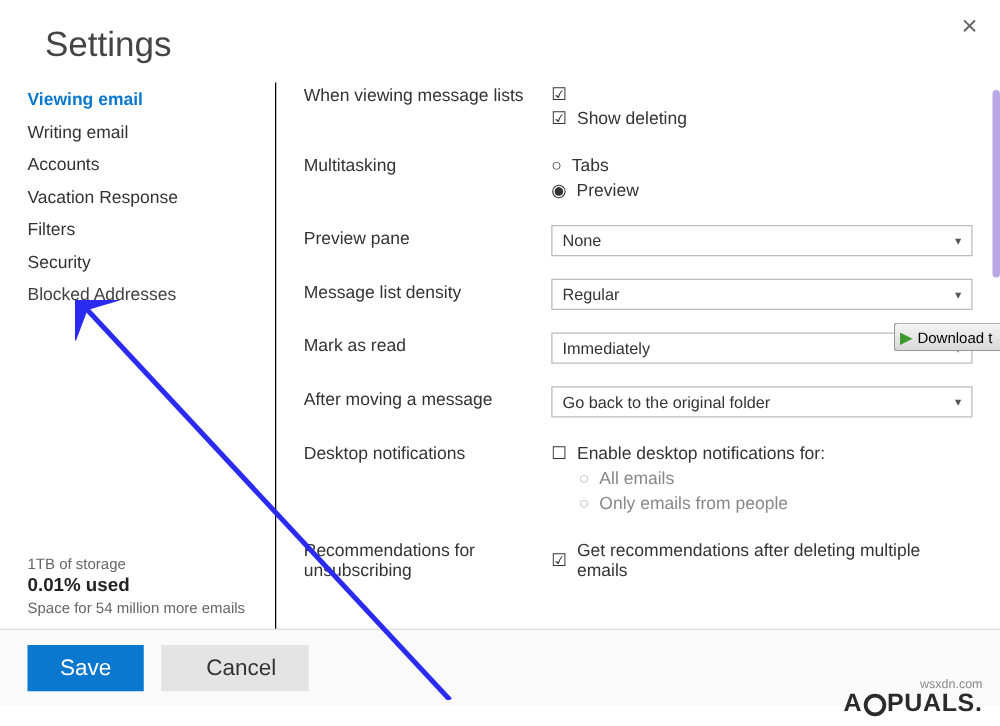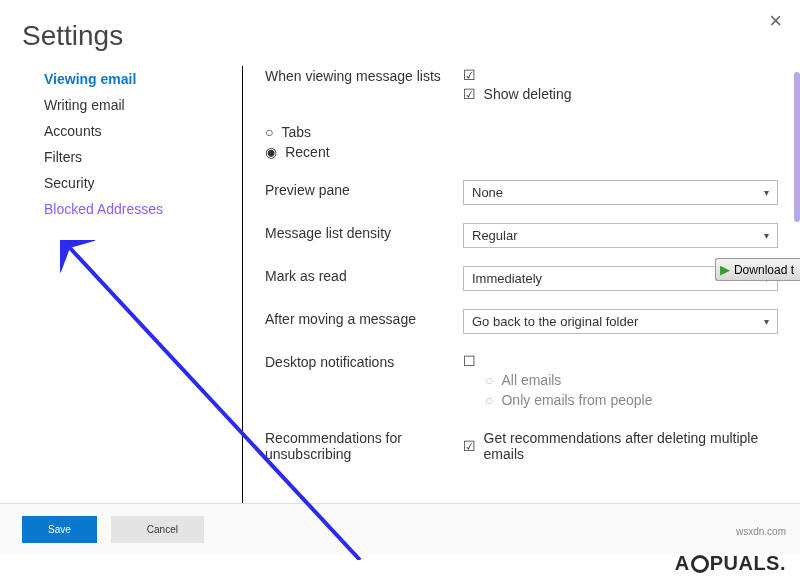--- a/index.html
+++ b/index.html
@@ -1,94 +1,101 @@
 <!DOCTYPE html>
 <html><head>
   <meta charset="utf-8">
   <style>
     * { margin: 0; padding: 0; box-sizing: border-box; font-family: "Segoe UI", Arial, sans-serif; }
     body { background: #fff; width: 800px; height: 581px; overflow: hidden; position: relative; }
     .dialog { position: relative; width: 800px; height: 581px; background: #fff; }
     .close-btn { position: absolute; top: 8px; right: 18px; font-size: 22px; color: #666; cursor: pointer; }
-    .title { font-size: 28px; font-weight: 300; color: #444; padding: 20px 0 14px 22px; }
+    .title { font-size: 28px; font-weight: 300; color: #444; padding: 20px 0 14px 36px; }
     .body { display: flex; height: 437px; }
-    .sidebar { width: 220px; padding: 0 0 0 22px; display: flex; flex-direction: column; margin-left: 22px; }
+    .sidebar { width: 220px; padding: 0 0 0 22px; display: flex; flex-direction: column; }
     .nav { flex: 1; }
     .nav-item { font-size: 14px; color: #333; padding: 5px 0; cursor: pointer; }
     .nav-item.active { color: #0b78d0; font-weight: 600; }
-    .nav-item.linklike { color: #8b5cf6; }
+    .nav-item.linklike { color: #404040; }
     .storage { font-size: 12px; color: #666; padding-bottom: 10px; }
     .storage .used { font-size: 15px; font-weight: 700; color: #222; margin: 2px 0; }
     .content { flex: 1; border-left: 1px solid #000000; padding: 0 22px 0 22px; overflow-y: auto; }
     .row { display: flex; align-items: flex-start; margin-bottom: 18px; }
     .row .label { width: 198px; font-size: 14px; color: #333; padding-top: 2px; }
     .row .control { flex: 1; font-size: 14px; color: #333; }
     .chk-line, .radio-line { display: flex; align-items: center; gap: 8px; padding: 2px 0; }
     .chk-line.sub { margin-left: 22px; color: #888; }
     .chk-line.sub .radio-glyph { color: #bbb; }
     .chk-glyph, .radio-glyph { font-size: 14px; line-height: 1; }
     .underline { text-decoration: underline; }
     .select { width: 100%; max-width: 345px; border: 1px solid #bbb; padding: 4px 8px; font-size: 13px; color: #333; background: #fff; display: flex; justify-content: space-between; align-items: center; cursor: pointer; }
     .select .caret { font-size: 10px; color: #555; }
     .footer { border-top: 1px solid #ddd; padding: 12px 22px; display: flex; gap: 14px; background: #fafafa; }
-    .btn { padding: 8px 26px; font-size: 10px; border: none; cursor: pointer; }
+    .btn { padding: 8px 26px; font-size: 18px; border: none; cursor: pointer; }
     .btn.primary { background: #0b78d0; color: #fff; }
     .btn.secondary { background: #e4e4e4; color: #333; padding-left: 36px; }
     .scrollbar-ind { position: absolute; right: 0; top: 72px; width: 6px; height: 150px; background: #b9a8e6; border-radius: 3px; }
     .arrow-annot { position: absolute; left: 60px; top: 240px; pointer-events: none; }
     .download-badge { position: absolute; right: 0; top: 258px; background: linear-gradient(#f4f4f4,#d9d9d9); border: 1px solid #999; border-right: none; padding: 3px 6px 3px 4px; font-size: 12px; display: flex; align-items: center; gap: 4px; border-radius: 3px 0 0 3px; }
     .download-badge .play { color: #3a9a2e; font-size: 13px; }
-    .watermark1 { position: absolute; right: 14px; bottom: 44px; font-size: 10px; color: #888; }
+    .watermark1 { position: absolute; right: 14px; bottom: 28px; font-size: 10px; color: #888; }
     .watermark2 { position: absolute; right: 14px; bottom: 6px; font-size: 20px; font-weight: 700; color: #2b2b2b; letter-spacing: 0.5px; display: flex; align-items: center; gap: 1px; }
     .watermark2 .gear { display:inline-block; width:18px; height:18px; border:3px solid #2b2b2b; border-radius:50%; position:relative; }
   </style>
 </head>
 <body>
 
 <div class="dialog">
   <span class="close-btn">×</span>
   <h1 class="title">Settings</h1>
 
   <div class="body">
 
     <div class="sidebar">
       <div class="nav">
         <div class="nav-item active">Viewing email</div>
         <div class="nav-item">Writing email</div>
         <div class="nav-item">Accounts</div>
+        <div class="nav-item">Vacation Response</div>
         <div class="nav-item">Filters</div>
         <div class="nav-item">Security</div>
         <div class="nav-item linklike">Blocked Addresses</div>
+      </div>
+      <div class="storage">
+        <div>1TB of storage</div>
+        <div class="used">0.01% used</div>
+        <div>Space for 54 million more emails</div>
       </div>
     </div>
 
     <div class="content">
 
       <div class="row">
         <div class="label">When viewing message lists</div>
         <div class="control">
           <div class="chk-line">
             <span class="chk-glyph">☑</span>
           </div>
           <div class="chk-line">
             <span class="chk-glyph">☑</span>
             <span>Show deleting</span>
           </div>
         </div>
       </div>
 
       <div class="row">
+        <div class="label">Multitasking</div>
         <div class="control">
           <div class="radio-line">
             <span class="radio-glyph">○</span>
             <span>Tabs</span>
           </div>
           <div class="radio-line">
             <span class="radio-glyph">◉</span>
-            <span>Recent</span>
+            <span>Preview</span>
           </div>
         </div>
       </div>
 
       <div class="row">
         <div class="label">Preview pane</div>
         <div class="control">
           <div class="select">
             <span>None</span>
             <span class="caret">▾</span>
@@ -124,20 +131,21 @@
             <span class="caret">▾</span>
           </div>
         </div>
       </div>
 
       <div class="row">
         <div class="label">Desktop notifications</div>
         <div class="control">
           <div class="chk-line">
             <span class="chk-glyph">☐</span>
+            <span>Enable desktop notifications for:</span>
           </div>
           <div class="chk-line sub">
             <span class="radio-glyph">○</span>
             <span>All emails</span>
           </div>
           <div class="chk-line sub">
             <span class="radio-glyph">○</span>
             <span>Only emails from people</span>
           </div>
         </div>

